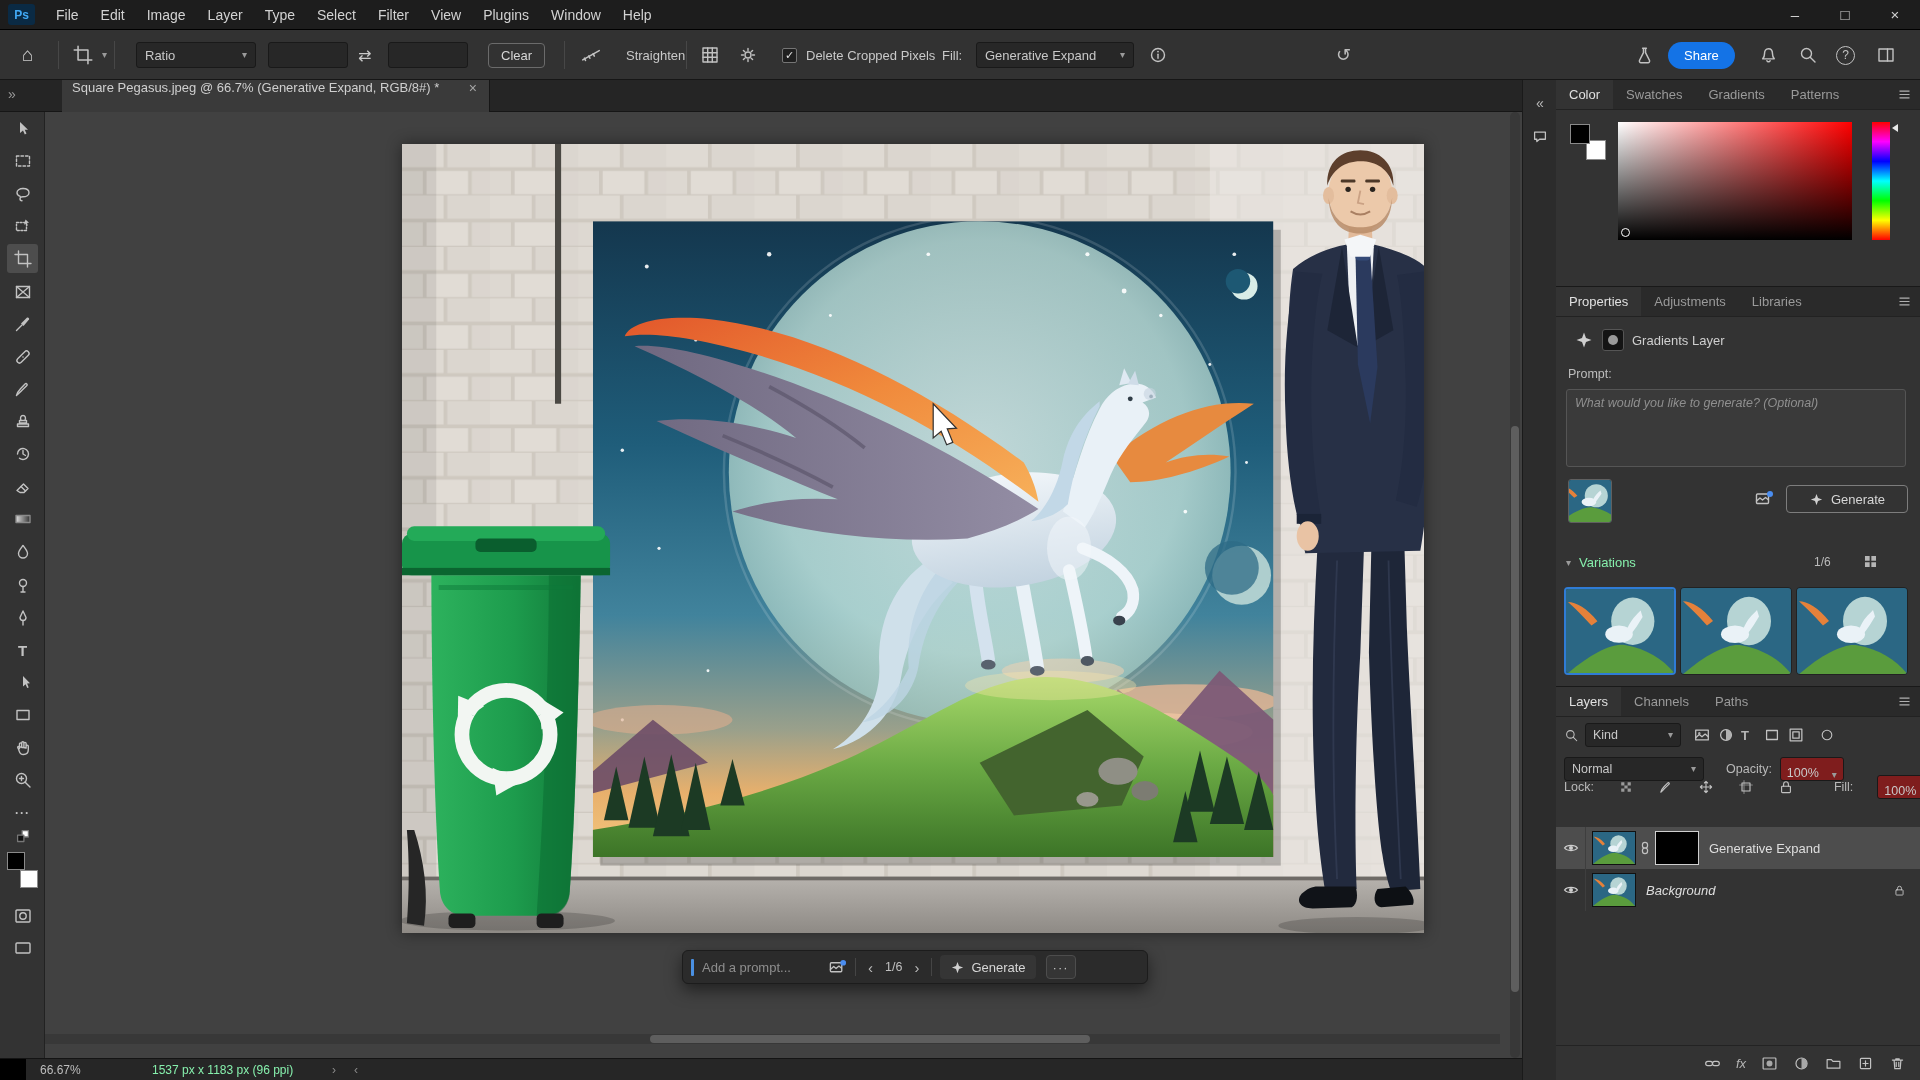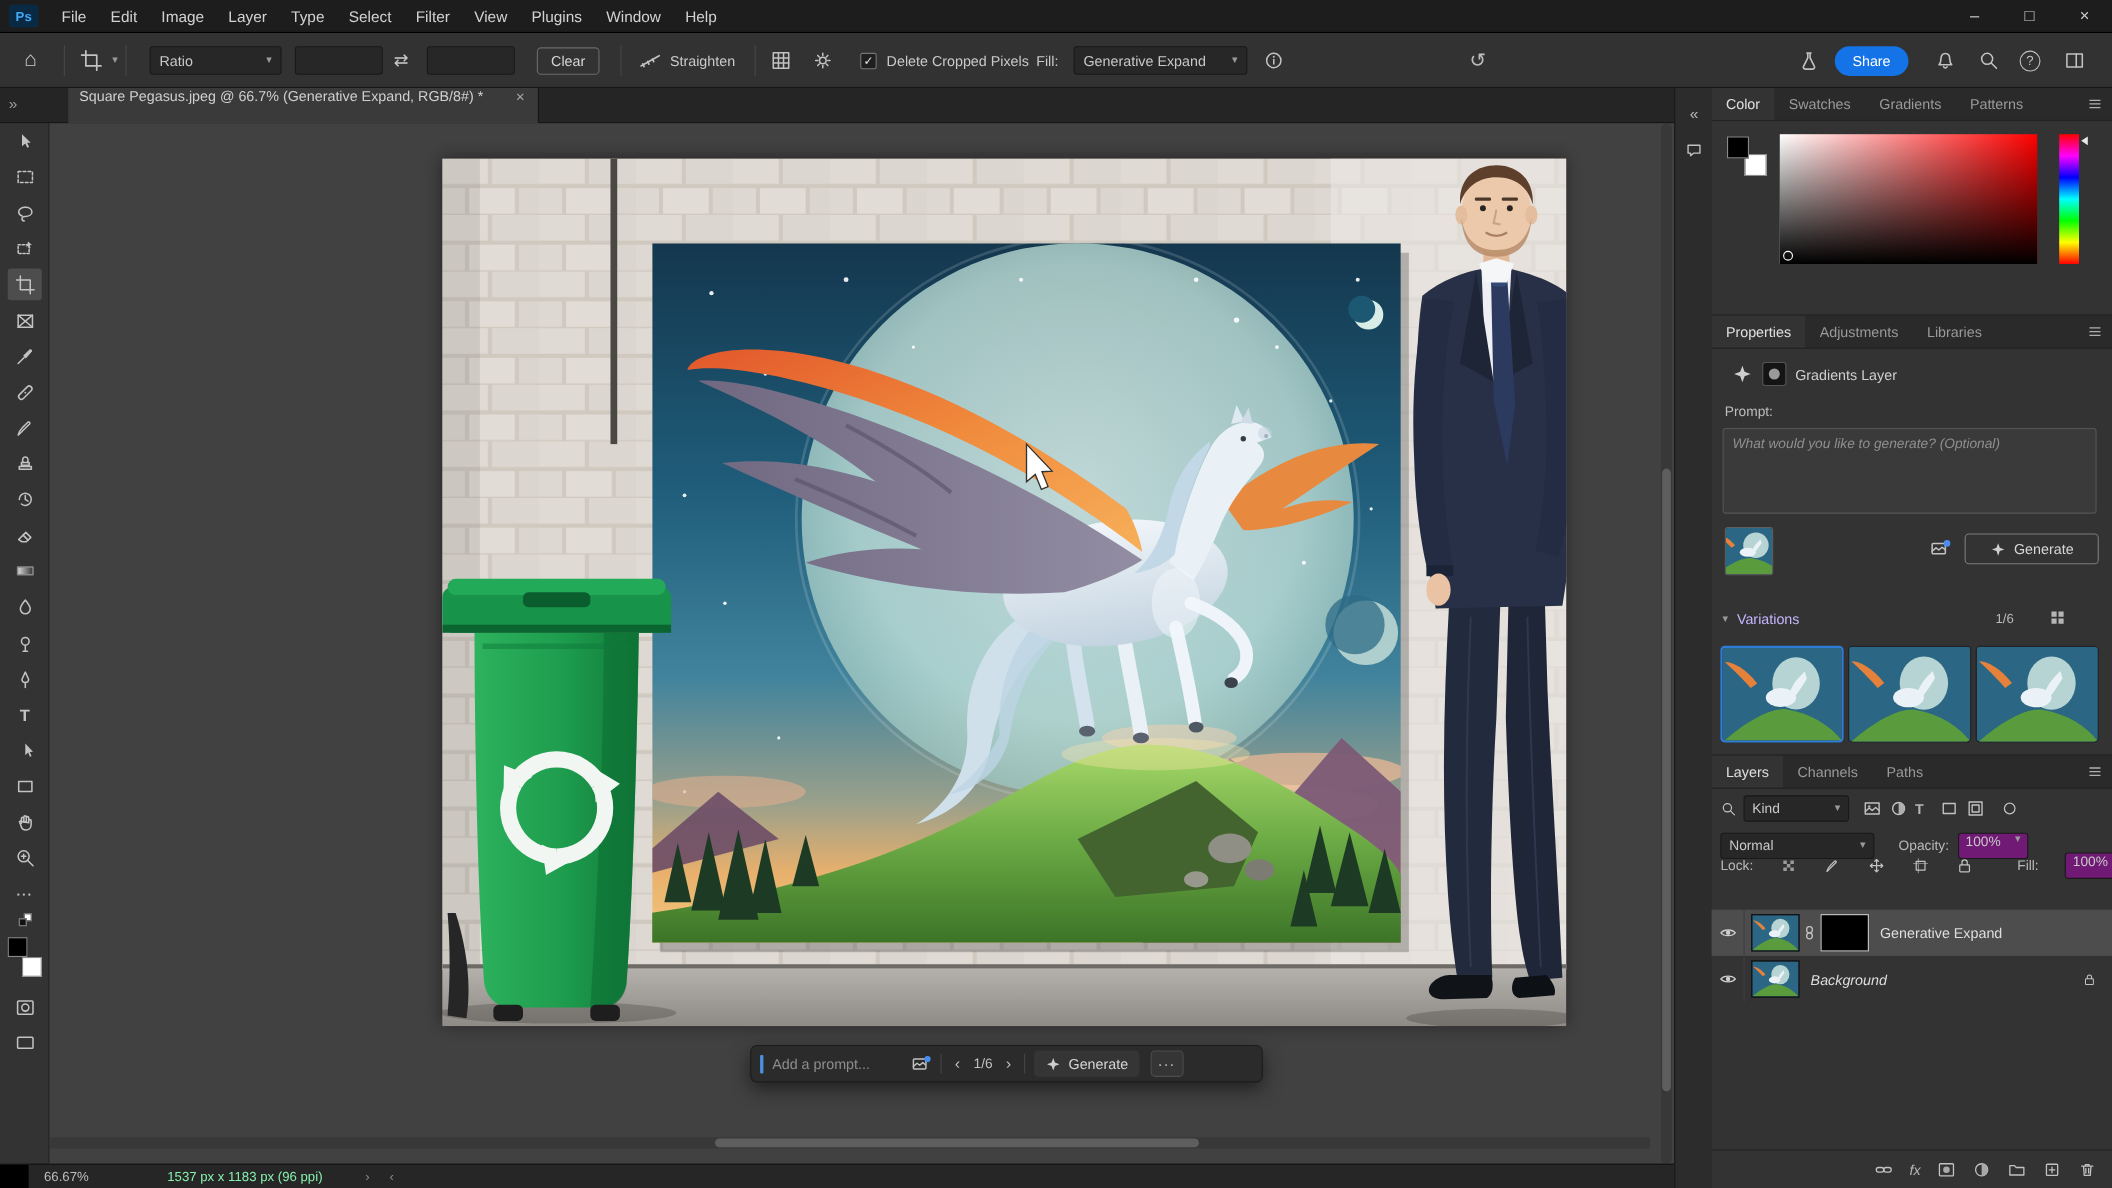--- a/index.html
+++ b/index.html
@@ -103,27 +103,27 @@
 .mask-badge{width:22px;height:22px;background:#141414;border:1px solid #555;border-radius:3px;display:flex;align-items:center;justify-content:center}
 .mask-badge i{width:10px;height:10px;background:#9a9a9a;border-radius:50%}
 .prompt-area{position:absolute;left:10px;top:102px;width:340px;height:78px;background:#3a3a3a;border:1px solid #555;
   border-radius:3px;resize:none;color:#ccc;font-size:12.5px;padding:6px 8px;font-family:inherit;outline:none}
 .prompt-area::placeholder{color:#8f8f8f;font-style:italic}
 .pthumb{position:absolute;left:12px;top:192px;width:44px;height:44px;border:1px solid #606060;border-radius:3px;overflow:hidden;background:#20303c}
 .gen-btn{position:absolute;left:230px;top:198px;width:122px;height:28px;background:transparent;border:1px solid #7d7d7d;
   border-radius:4px;color:#d6d6d6;font-size:13px;display:flex;align-items:center;justify-content:center;gap:7px}
 .var-thumb{position:absolute;top:300px;width:112px;height:88px;border-radius:4px;overflow:hidden;background:#20303c;border:1px solid #222}
 .var-thumb.sel{border:2px solid #2f7cd6}
-.vlabel{font-size:13px;color:#c4b5fd}
+.vlabel{font-size:13px;color:#86efac}
 
 
 .lrow{position:absolute;display:flex;align-items:center;font-size:12.5px;color:#c5c5c5}
 .lsel{background:#272727;border:1px solid #191919;border-radius:3px;height:24px;display:flex;align-items:center;
   justify-content:space-between;padding:0 7px;font-size:12.5px;color:#c8c8c8}
-.valbox{background:#701a75;border:1px solid #191919;border-radius:3px;height:24px;display:flex;align-items:flex-start;
+.valbox{background:#7f1d1d;border:1px solid #191919;border-radius:3px;height:24px;display:flex;align-items:flex-end;
   justify-content:space-between;padding:0 6px;font-size:12.5px;color:#c8c8c8;width:64px}
 .layer-row{position:absolute;left:0;width:364px;height:42px;display:flex;align-items:center}
 .layer-row.sel{background:#4d4d4d}
 .eye-gutter{width:30px;height:42px;display:flex;align-items:center;justify-content:center;border-right:1px solid #3e3e3e}
 .lthumb{width:44px;height:34px;border:1px solid #111;margin-left:6px;overflow:hidden;background:#20303c;flex:none}
 .lmask{width:44px;height:34px;background:#000;border:1px solid #cfcfcf;margin-left:4px;flex:none}
 .lname{margin-left:10px;font-size:13px;color:#dedede;white-space:nowrap}
 .lbottom{position:absolute;left:0;top:358px;width:364px;height:35px;border-top:1px solid #232323;display:flex;
   align-items:center;justify-content:flex-end;gap:15px;padding-right:14px;color:#a8a8a8}
 .lbottom .ic{display:flex;align-items:center;justify-content:center}
@@ -198,21 +198,21 @@
   </div>
   <div class="ob" style="left:488px">
     <button class="pbtn">Clear</button>
   </div>
   <div class="vdiv" style="left:564px"></div>
   <div class="ob ic" style="left:580px">
     <svg width="22" height="22" viewBox="0 0 20 20">
           <path d="M2.5 14.5L17.5 6"></path>
           <path d="M5 15l-1-2.2M9 13l-1-2.2M13 11l-1-2.2"></path>
         </svg>
-    <span style="margin-left:7px">Straighten</span>
+    <span style="margin-left:24px">Straighten</span>
   </div>
   <div class="vdiv" style="left:686px"></div>
   <div class="ob ic" style="left:700px">
     <svg width="20" height="20" viewBox="0 0 20 20">
           <rect x="3" y="3" width="14" height="14"></rect>
           <path d="M7.7 3v14M12.3 3v14M3 7.7h14M3 12.3h14"></path>
         </svg>
   </div>
   <div class="ob ic" style="left:738px">
     <svg width="20" height="20" viewBox="0 0 20 20">

